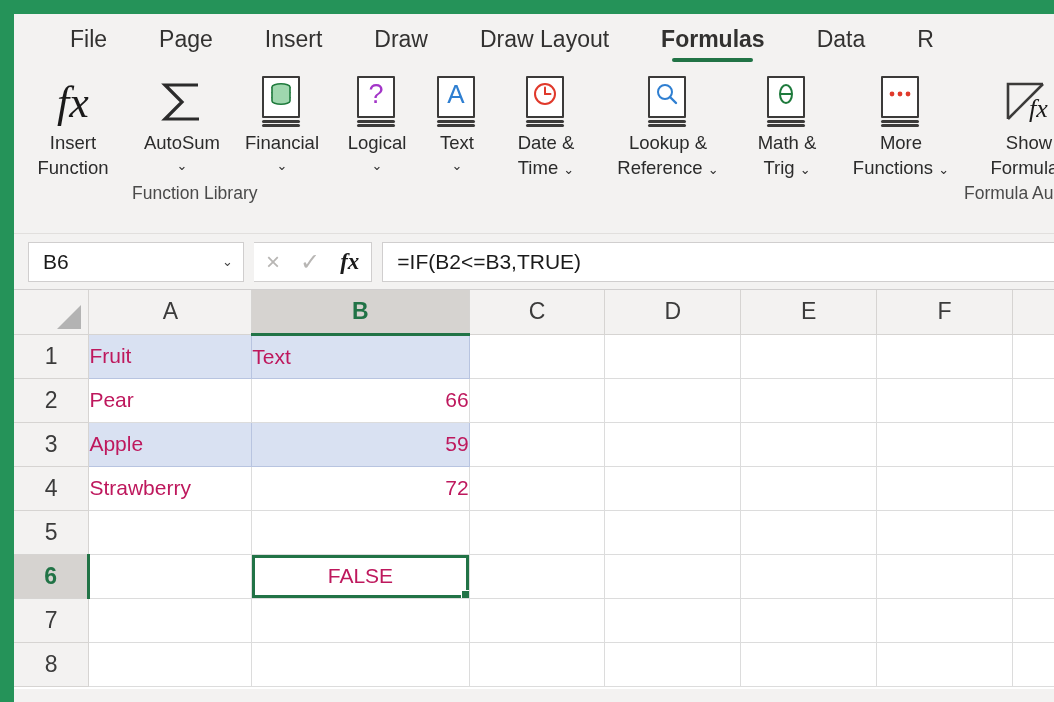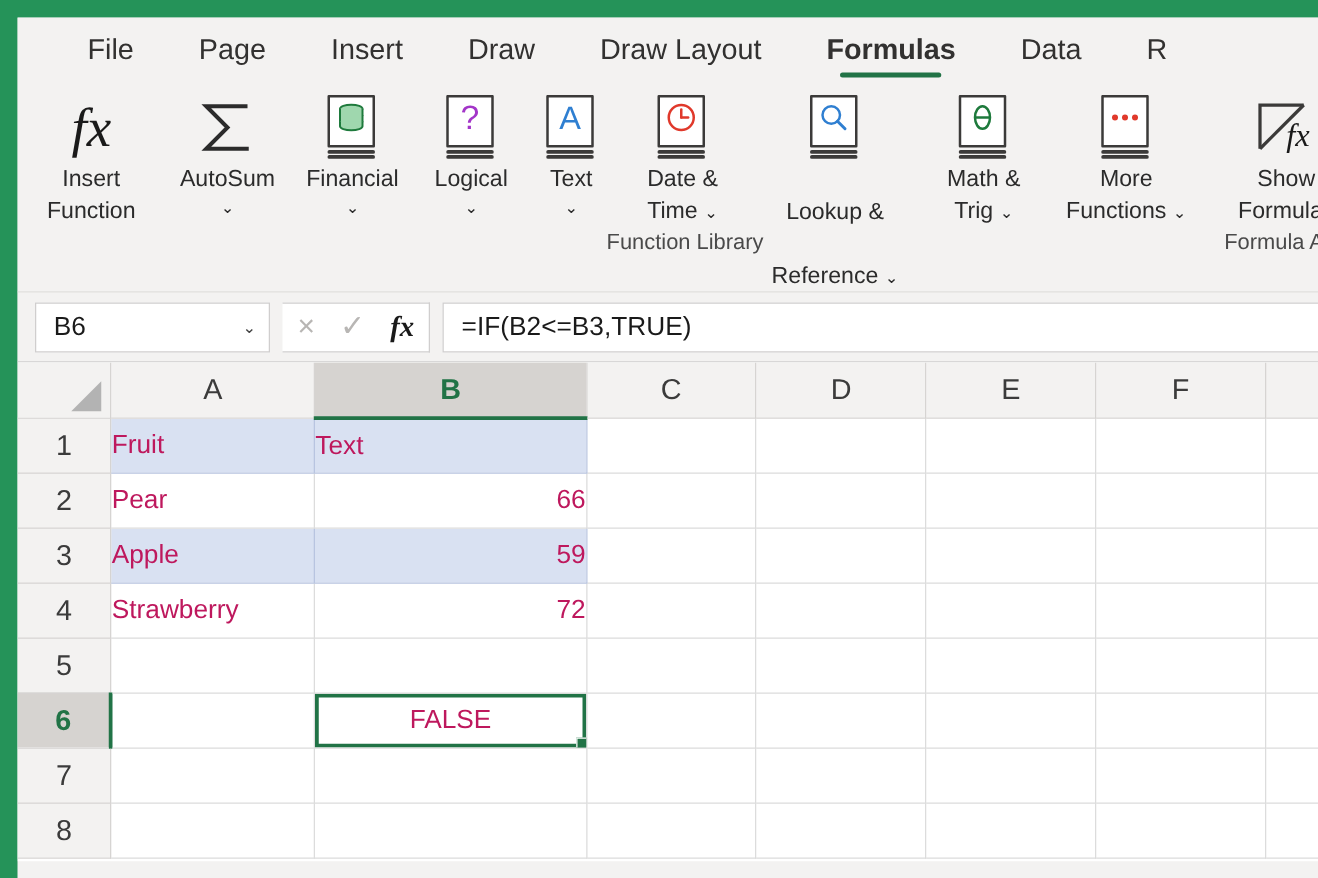--- a/index.html
+++ b/index.html
@@ -48,21 +48,21 @@
     display:flex;flex-direction:column;align-items:center;
     padding:6px 8px 0 8px;box-sizing:border-box;
   }
   .ico{height:56px;display:flex;align-items:center;justify-content:center;}
   .lbl{
     font-size:18.5px;color:#2b2b2b;text-align:center;line-height:25px;
     white-space:nowrap;
   }
   .chev{font-size:13px;color:#2b2b2b;line-height:22px;}
   .grouplabel{
-    position:absolute;bottom:2px;width:100%;text-align:center;
+    position:absolute;bottom:2px;width:100%;text-align:left;
     font-size:17.5px;color:#4a4a4a;white-space:nowrap;
   }
   .glwrap{position:relative;}
 
   
   .book{width:44px;height:52px;position:relative;}
   .book .cover{
     position:absolute;left:2px;top:0;width:38px;height:42px;
     border:2.6px solid #3b3a39;border-radius:1px;background:#fff;box-sizing:border-box;
   }
@@ -74,21 +74,21 @@
     font-size:24px;font-weight:500;
   }
 
   
   .fbar{
     height:56px;background:#f3f2f1;display:flex;align-items:center;
     padding:0 0 0 6px;box-sizing:border-box;
     border-bottom:1px solid #d0cece;
   }
   .namebox{
-    width:188px;height:40px;background:#fff;border:1px solid #d0cece;
+    width:216px;height:40px;background:#fff;border:1px solid #d0cece;
     display:flex;align-items:center;justify-content:space-between;
     padding:0 10px 0 14px;box-sizing:border-box;margin-left:8px;
     font-size:21px;color:#1a1a1a;
   }
   .nbchev{font-size:13px;color:#444;}
   .fbicons{
     height:40px;background:#fff;border:1px solid #d0cece;border-left:none;
     display:flex;align-items:center;margin-left:10px;
     padding:0 12px;box-sizing:border-box;gap:20px;
   }
@@ -248,21 +248,21 @@
             </div>
           </div>
         </div>
         <div class="lbl">Date &amp;</div>
         <div class="lbl">
           <span>Time</span>
           <span class="chev">⌄</span>
         </div>
       </div>
 
-      <div class="btn" style="min-width:136px;gap:26px;">
+      <div class="btn" style="min-width:136px;">
         <div class="ico">
           <div class="book">
             <div class="cover"></div>
             <div class="spine1"></div>
               <div class="spine2"></div>
             <div class="glyph">
               <svg width="26" height="26" viewBox="0 0 26 26" aria-hidden="true">
                 <circle cx="11" cy="11" r="7" fill="none" stroke="#2f7fd1" stroke-width="2"></circle>
                 <line x1="16" y1="16" x2="22" y2="22" stroke="#2f7fd1" stroke-width="2.4" stroke-linecap="round"></line>
               </svg>

